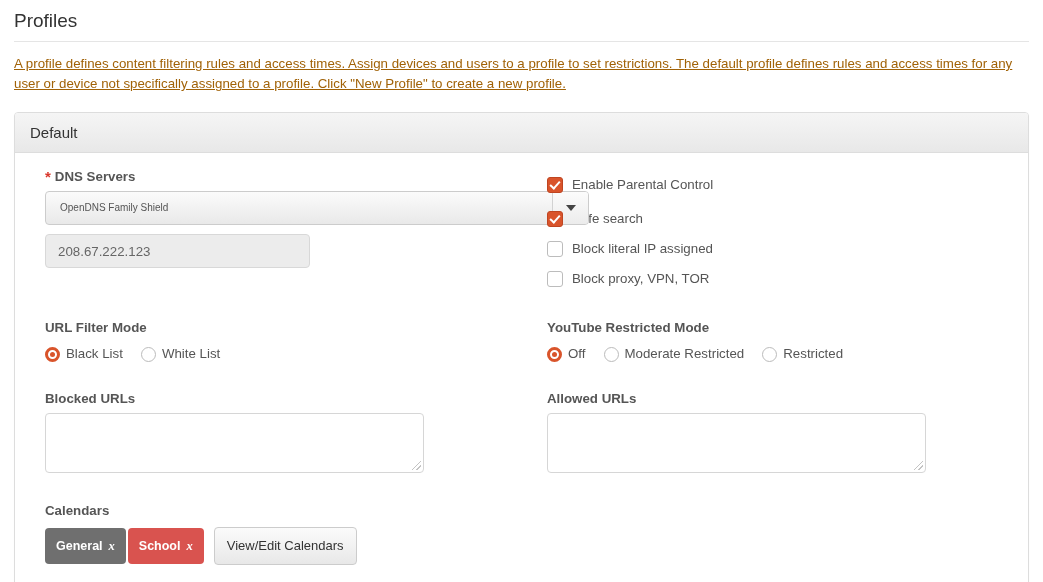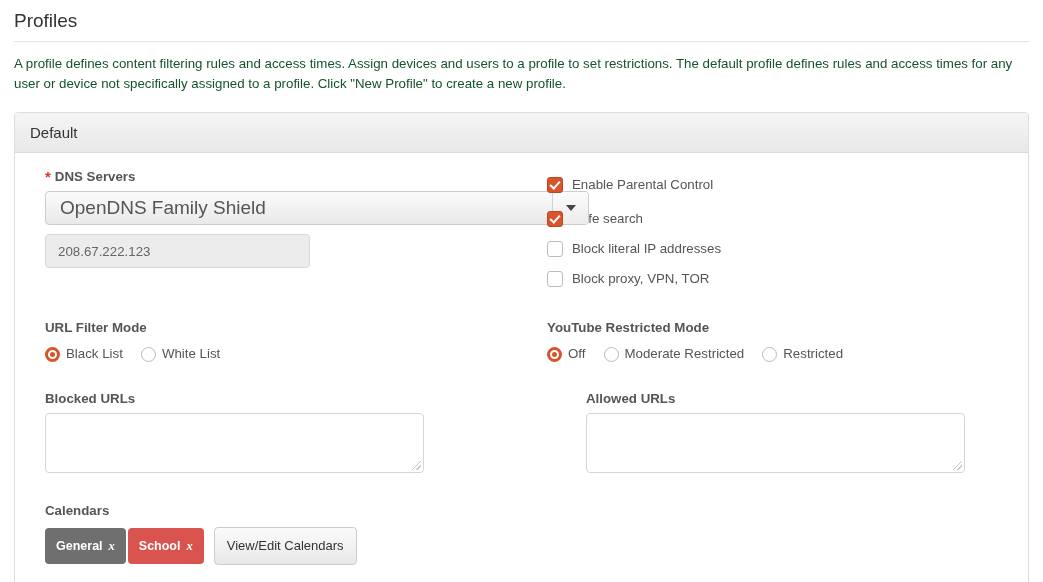--- a/index.html
+++ b/index.html
@@ -31,23 +31,24 @@
     color: #333333;
     margin: 0;
     padding: 10px 0 9px 0;
     line-height: 22px;
     border-bottom: 1px solid #e5e5e5;
   }
 
   .page-desc {
     font-size: 13.3px;
     line-height: 20px;
-    color: #14532d;
+    color: #a16207;
     margin: 12px 0 16px 0;
     max-width: 1000px;
+    text-decoration: underline;
   }
 
   
   .panel {
     margin-top: 18px;
     border: 1px solid #dddddd;
     border-radius: 4px;
     background: #ffffff;
     box-shadow: 0 1px 1px rgba(0,0,0,0.05);
     overflow: hidden;
@@ -106,21 +107,21 @@
     box-sizing: border-box;
     border: 1px solid #cccccc;
     border-radius: 4px;
     background: linear-gradient(to bottom, #fbfbfb 0%, #e9e9e9 100%);
     display: flex;
     align-items: center;
     margin-bottom: 9px;
   }
   .select-value {
     flex: 1 1 auto;
-    font-size: 19px;
+    font-size: 10px;
     color: #555555;
     padding-left: 14px;
     line-height: 32px;
     white-space: nowrap;
     overflow: hidden;
   }
   .select-button {
     width: 35px;
     height: 32px;
     flex: 0 0 35px;
@@ -241,21 +242,21 @@
     background: #d9542b;
   }
   .radio-label {
     font-size: 13.3px;
     color: #555555;
     line-height: 17px;
   }
 
   
   .section-mode { margin-top: 23px; }
-  .section-urls { margin-top: 26px; gap: 39px; }
+  .section-urls { margin-top: 26px; }
   .section-cal  { margin-top: 29px; }
 
   
   .ta {
     width: 379px;
     height: 60px;
     box-sizing: border-box;
     border: 1px solid #d6d6d6;
     border-radius: 4px;
     background: #ffffff;
@@ -366,21 +367,21 @@
               <span class="check-label">Enable Parental Control</span>
             </div>
 
             <div class="check-item">
               <span class="cbox checked"></span>
               <span class="check-label">Safe search</span>
             </div>
 
             <div class="check-item">
               <span class="cbox"></span>
-              <span class="check-label">Block literal IP addresses</span>
+              <span class="check-label">Block literal IP assigned</span>
             </div>
 
             <div class="check-item">
               <span class="cbox"></span>
               <span class="check-label">Block proxy, VPN, TOR</span>
             </div>
 
           </div>
         </div>
       </div>

